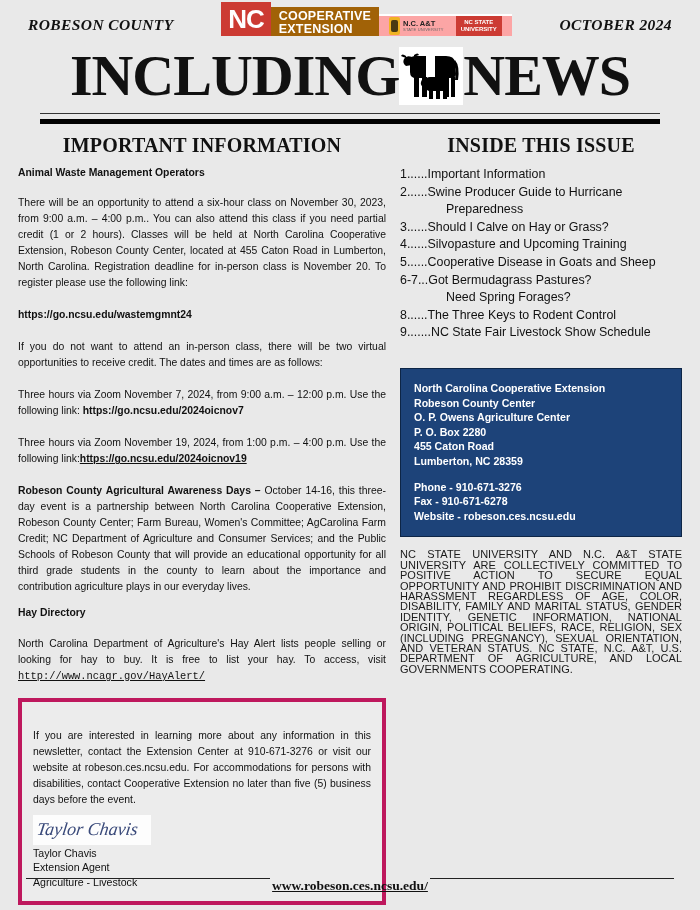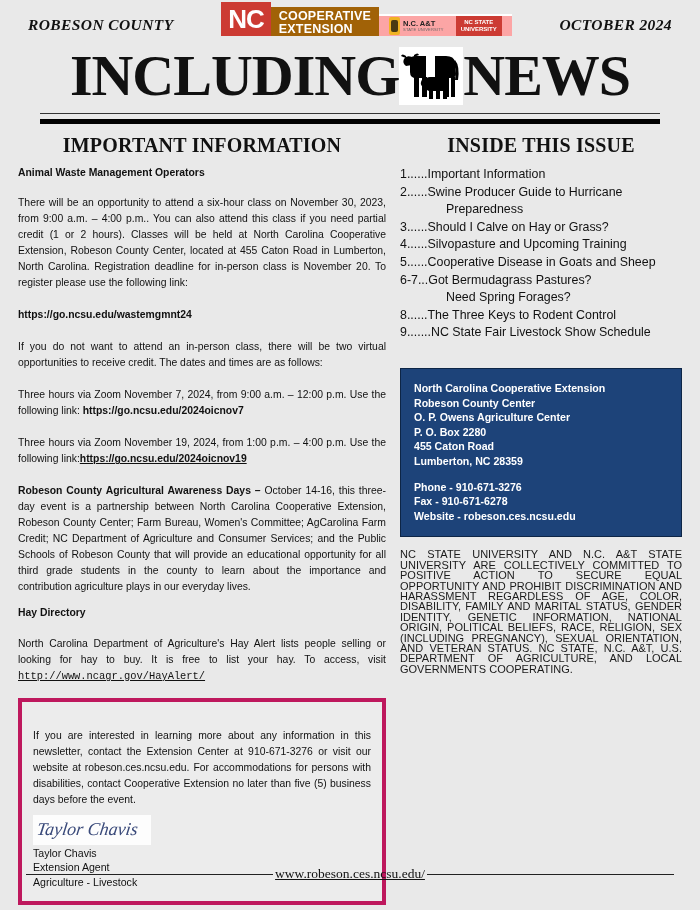--- a/index.html
+++ b/index.html
@@ -123,22 +123,22 @@
   }
   .sig-text{
     font-family:"Liberation Serif",serif;
     font-style:italic;font-size:18px;color:#3a4a7a;
     transform:skewX(-8deg);padding-left:4px;white-space:nowrap;
   }
   .signee{font-size:10.6px;line-height:14.5px;}
 
   
   .footer{
-    position:absolute;left:0;right:0;bottom:28px;
-    display:flex;align-items:center;padding:0 26px;
+    position:absolute;left:0;right:0;bottom:16px;
+    display:flex;align-items:flex-start;padding:0 26px;font-weight:bold;
   }
   .footer .line{flex:1;height:1px;background:#222;}
   .footer .url{
     font-family:"Liberation Serif",serif;
     font-size:13.5px;text-decoration:underline;padding:0 2px;white-space:nowrap;
   }
 </style>
 </head>
 <body>
 

